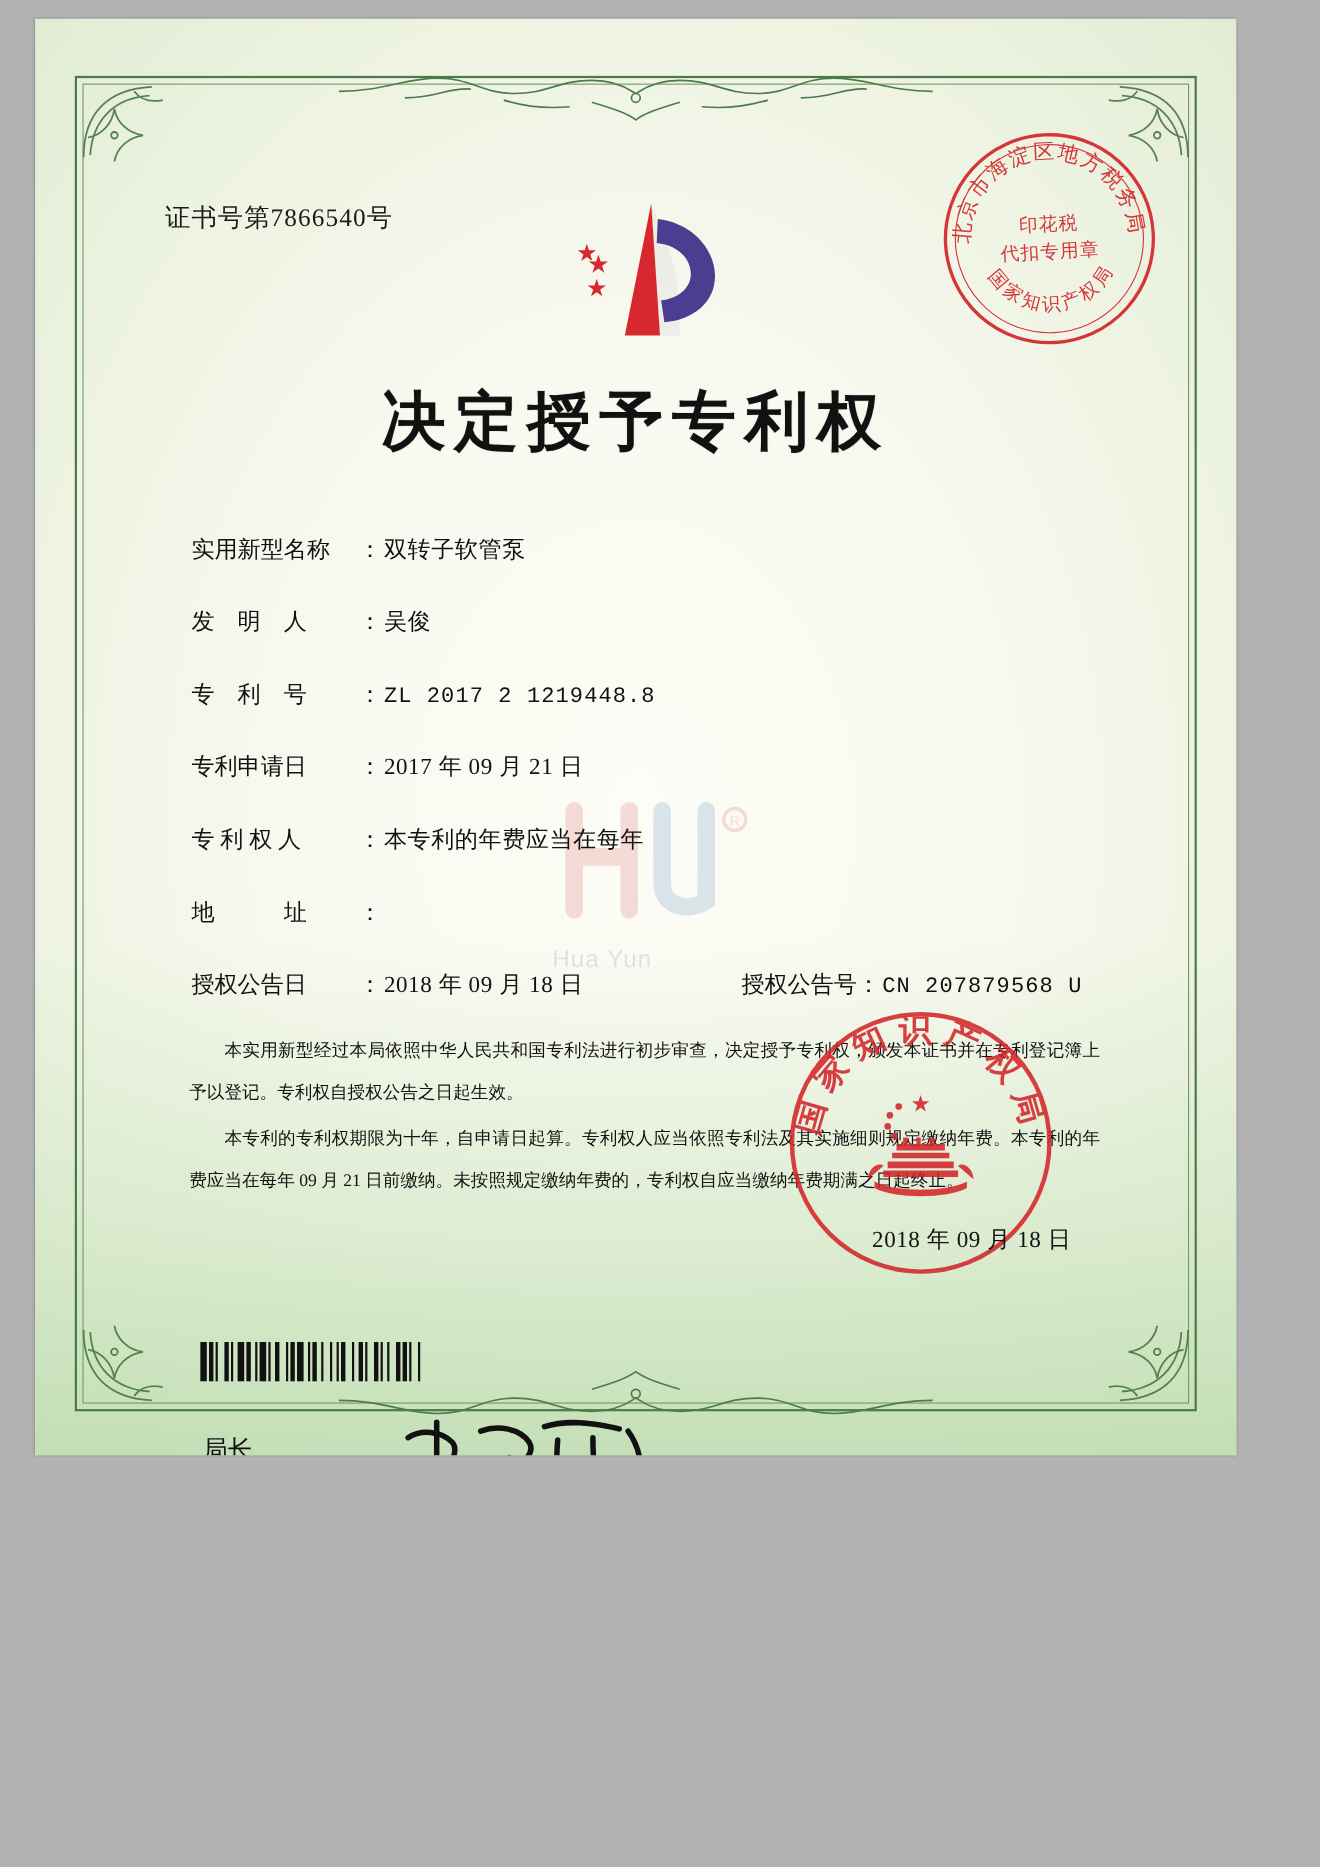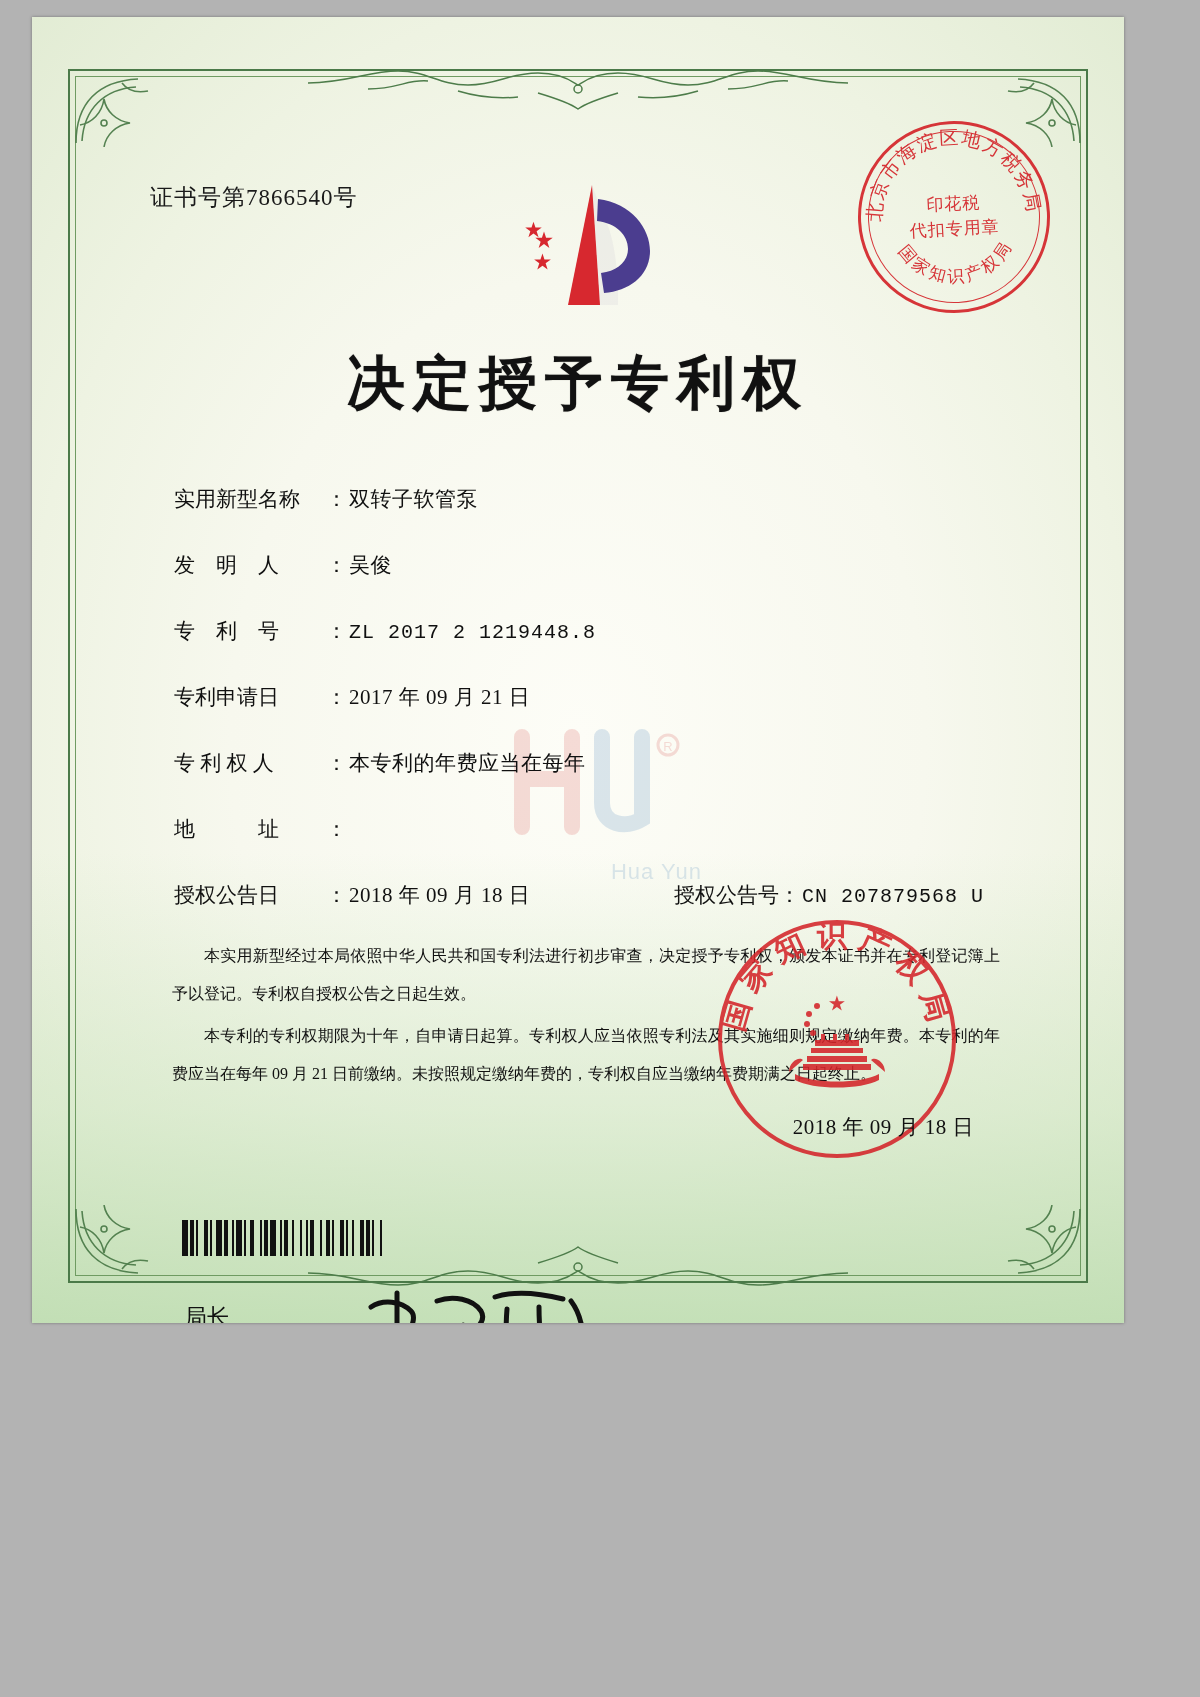--- a/index.html
+++ b/index.html
@@ -292,21 +292,21 @@
     width: 200px;
     height: 180px;
     opacity: 0.16;
     pointer-events: none;
   }
   .watermark svg { width: 100%; height: 100%; display: block; }
   .watermark .wm-text {
     position: absolute;
     left: 0; right: 0;
     bottom: 2px;
-    text-align: right;
+    text-align: left;
     font-size: 22px;
     color: #2a6fb0;
     font-family: "Liberation Sans", sans-serif;
     letter-spacing: 1px;
   }
 </style>
 </head>
 <body>
 
 <div class="page">

